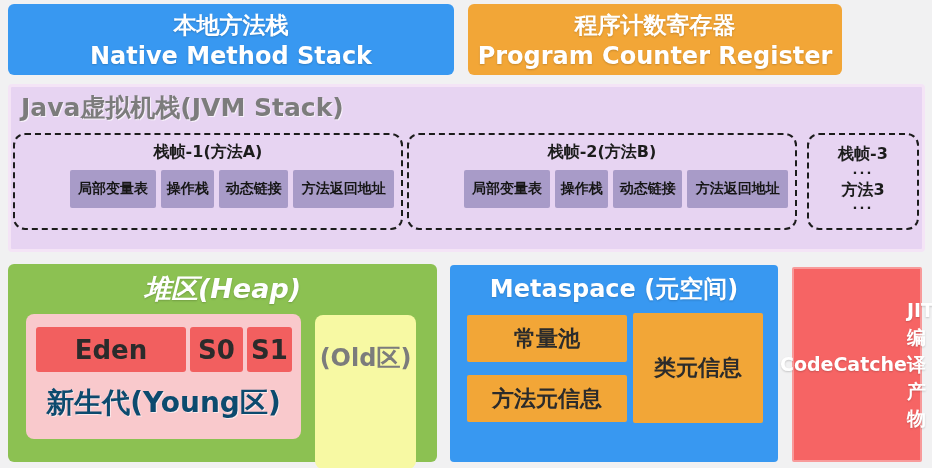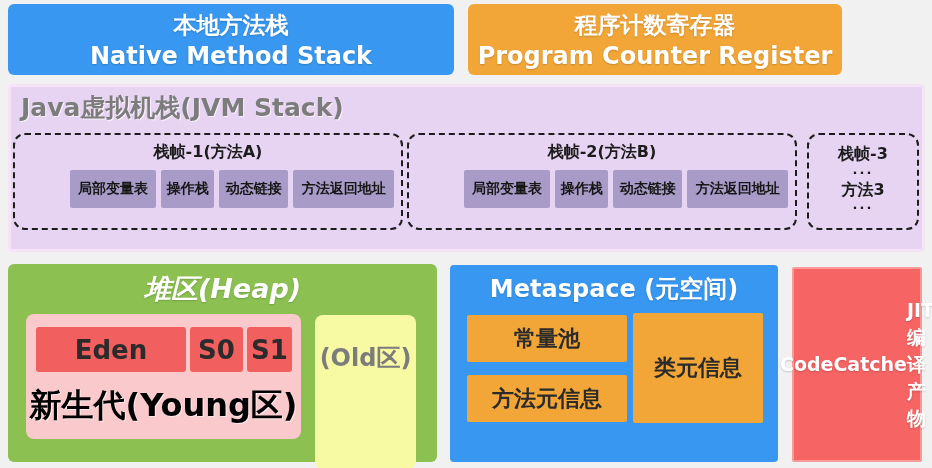--- a/index.html
+++ b/index.html
@@ -47,21 +47,21 @@
   .heap-title{text-align:center;color:#fff;font-size:27px;margin-top:7px;
               text-shadow:0 1px 2px rgba(0,0,0,0.18);font-style:italic;}
   .young{position:absolute;left:18px;top:50px;width:275px;height:125px;
          background:#f9c9cc;border-radius:8px;}
   .young-row{display:flex;gap:4px;margin:13px 9px 0 10px;height:45px;}
   .cell{background:#f25f5f;border-radius:3px;color:#2b2b2b;font-size:26px;
         display:flex;align-items:center;justify-content:center;}
   .cell.eden{width:150px;}
   .cell.s0{width:53px;}
   .cell.s1{width:45px;}
-  .young-label{text-align:center;color:#000000;font-size:32px;margin-top:12px;
+  .young-label{text-align:center;color:#0c4a6e;font-size:28px;margin-top:12px;
                text-shadow:1px 1px 0 rgba(255,255,255,0.6);}
   .old{position:absolute;left:307px;top:51px;width:101px;height:127px;
        background:#f7f9a3;border-radius:8px;color:#7c7c7c;text-align:center;
        font-size:24px;padding-top:27px;line-height:32px;}
 
   
   .meta{left:450px;top:265px;width:328px;height:197px;background:#3898f1;
         border-radius:4px;}
   .meta-title{text-align:center;color:#fff;font-size:24px;margin-top:8px;
               text-shadow:0 1px 2px rgba(0,0,0,0.18);}

